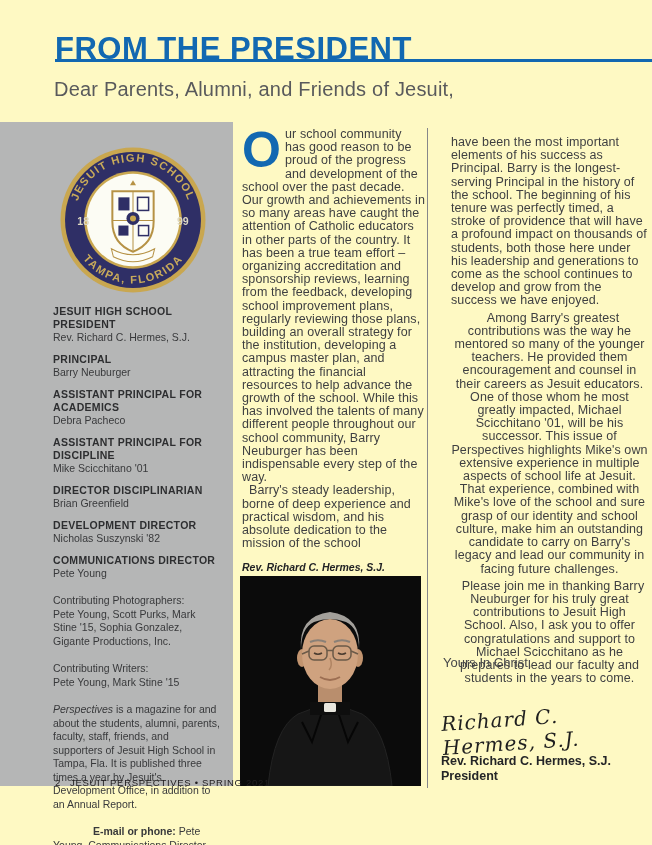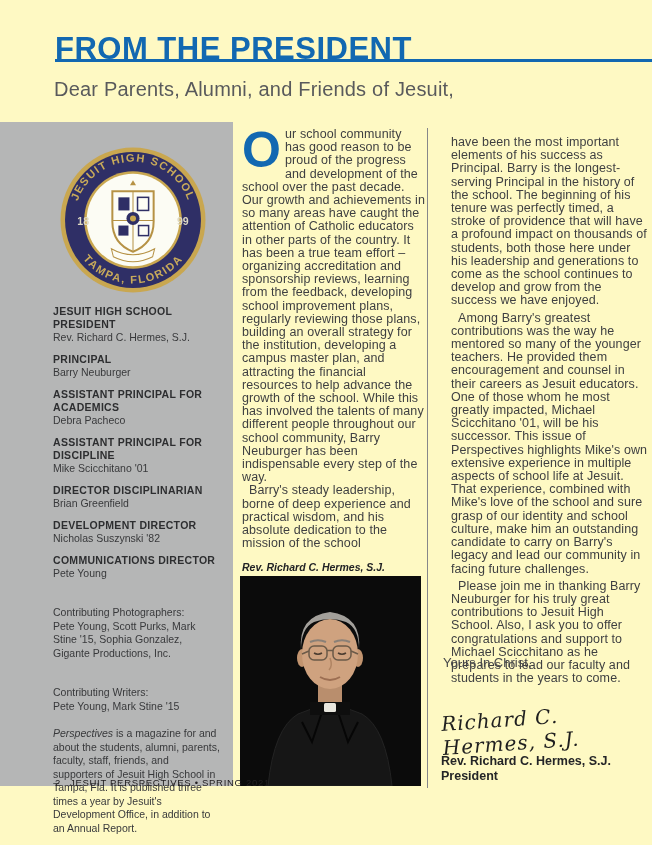--- a/index.html
+++ b/index.html
@@ -14,32 +14,32 @@
   .title-rule { position:absolute; left:55px; top:59px; width:597px; height:3px; background:#1268b1; z-index:1; }
   .greeting { position:absolute; left:54px; top:78px; font-size:20px; color:#595a5c; letter-spacing:.2px; }
 
   
   .sidebar { position:absolute; left:0; top:122px; width:233px; height:664px; background:#b5b6b6; }
   .seal { position:absolute; left:60px; top:25px; width:146px; height:146px; }
   .sidebar-content { position:absolute; left:53px; top:183px; width:168px; color:#38393b; }
   .staff-entry { margin-bottom:9px; }
   .staff-role { font-size:10.5px; line-height:13px; font-weight:700; color:#2d2e30; letter-spacing:.3px; }
   .staff-name { font-size:10.5px; line-height:13px; color:#38393b; }
-  .credit-block { margin-top:26px; font-size:10.5px; line-height:13.5px; }
+  .credit-block { margin-top:14px; font-size:10.5px; line-height:13.5px; }
   .about-block { margin-top:14px; font-size:10.5px; line-height:13.5px; }
   .about-lead { font-style:italic; }
   .contact-block { margin-top:14px; font-size:10.5px; line-height:13.5px; }
   .contact-label { font-weight:700;padding-left:40px; }
 
   
   .col { position:absolute; font-size:12.5px; line-height:13.2px; color:#3e3f41; letter-spacing:.1px; }
   .col1 { left:242px; top:128px; width:183px; }
   .col2 { left:441px; top:136px; width:197px;margin-left:10px; }
   .col p.indent { text-indent:7px; }
-  .col2 p + p { margin-top:4px; }
+  .col2 p + p { margin-top:4px;text-align:center; }
   .dropcap { float:left; font-size:50px; line-height:40px; font-weight:700; color:#1268b1;
              padding:2px 4px 0 0; }
   .divider { position:absolute; left:427px; top:128px; width:1px; height:660px; background:#86878a; }
 
   .photo-caption { position:absolute; left:242px; top:561px; font-size:10.5px; font-weight:700;
                    font-style:italic; color:#222325; }
   .photo { position:absolute; left:240px; top:576px; width:181px; height:210px; }
 
   .closing { position:absolute; left:443px; top:655px; font-size:13px; color:#46474a; }
   .signature { position:absolute; left:442px; top:712px; width:210px;

